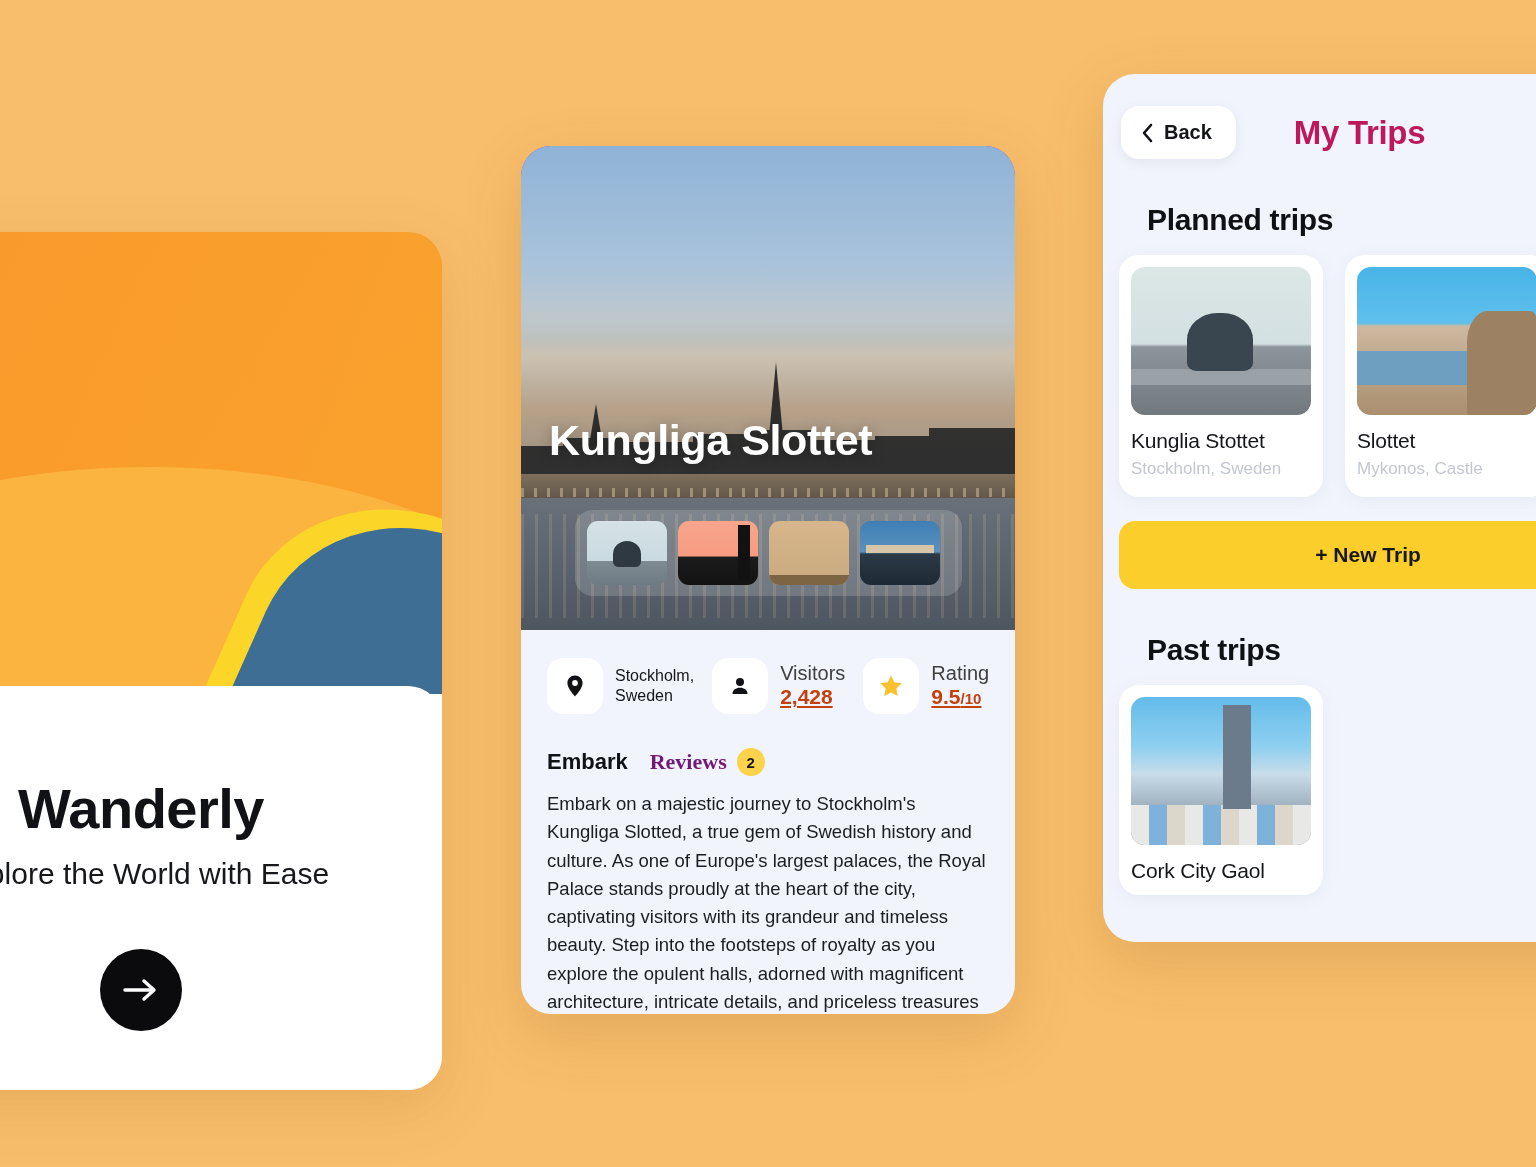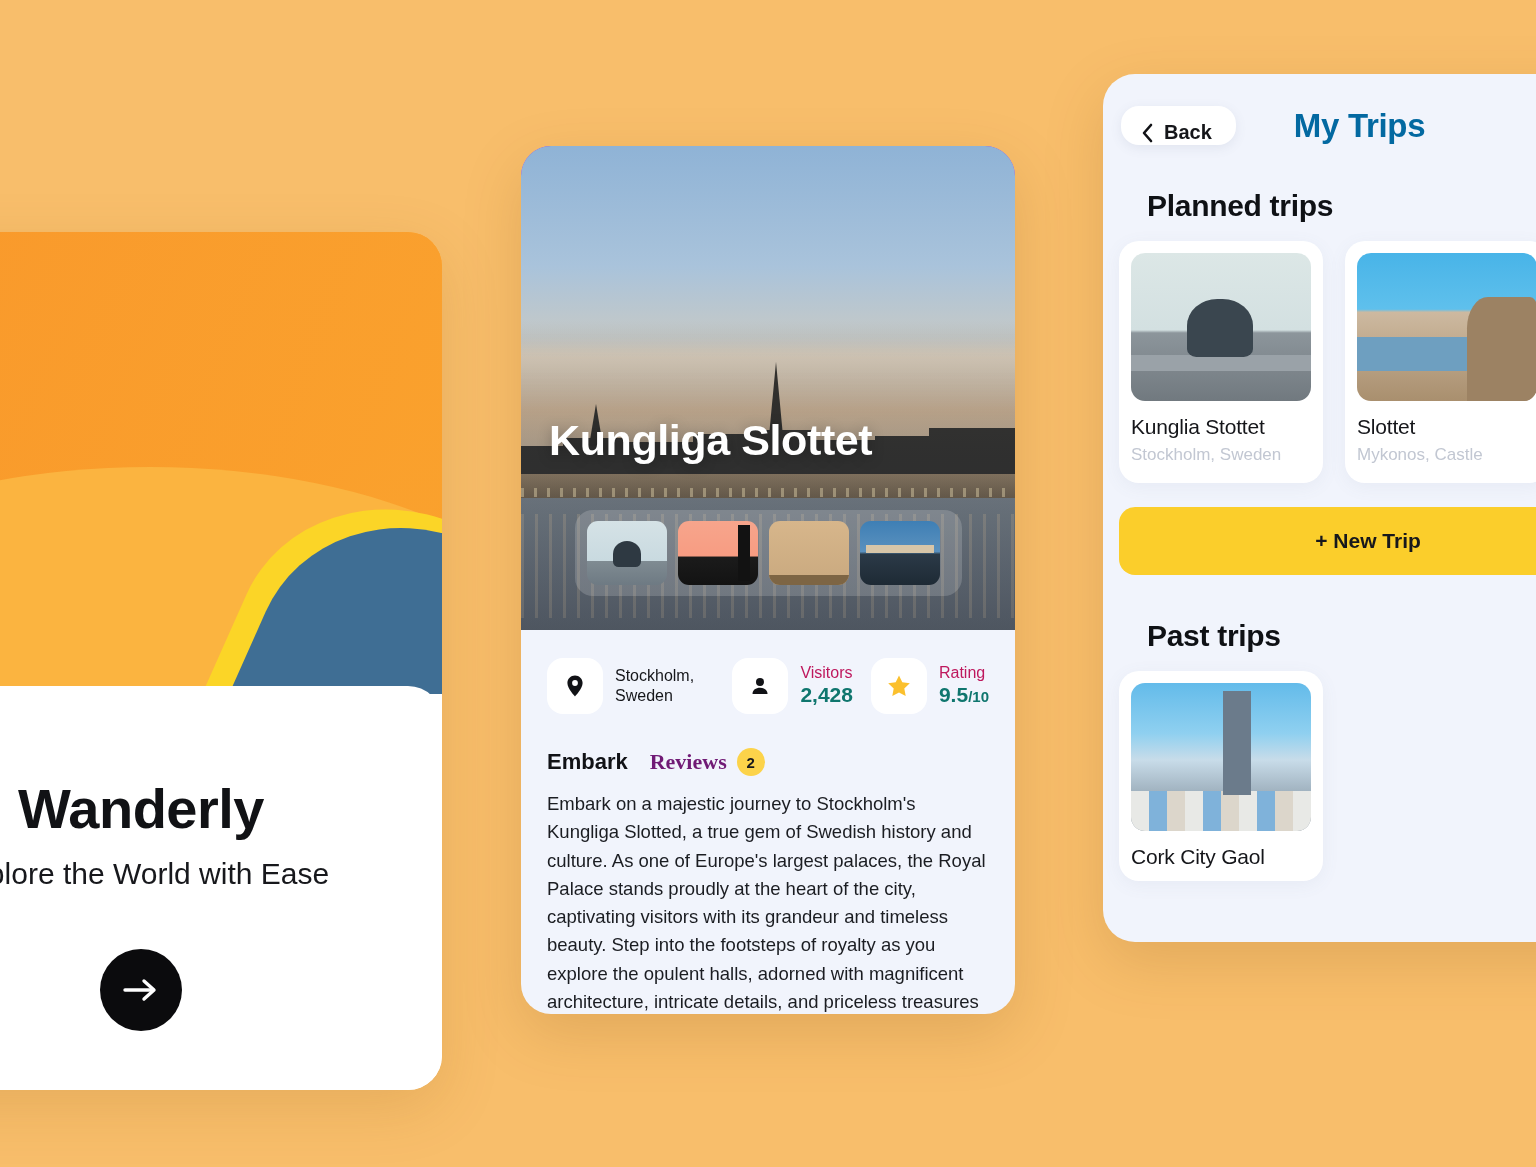--- a/index.html
+++ b/index.html
@@ -209,22 +209,22 @@
     padding: 28px 26px 0 26px;
   }
   .stat-ico {
     width: 56px; height: 56px;
     border-radius: 16px;
     background: #fff;
     display: flex; align-items: center; justify-content: center;
     flex: none;
   }
   .stat-text { line-height: 1.18; }
-  .stat-label { font-size: 16px; color: #be185d; }
-  .stat-value { font-size: 21px; font-weight: 700; color: #0f766e; }
+  .stat-label { font-size: 20px; color: #404040; }
+  .stat-value { font-size: 21px; font-weight: 700; color: #c2410c; text-decoration: underline; }
   .stat-value .slash { font-size: 15px; font-weight: 600; }
   .loc-text { font-size: 16px; color: #15161a; line-height: 1.25; }
 
   #tabs {
     display: flex; align-items: center; gap: 22px;
     padding: 34px 26px 0 26px;
   }
   .tab { font-size: 22px; font-weight: 700; cursor: pointer; }
   .tab.active { color: #111216; }
   .tab.inactive { color: #701a75; font-weight: 600; font-family: Liberation Serif, serif; }
@@ -255,26 +255,26 @@
   #trips-header {
     display: flex; align-items: center;
     padding: 32px 0 0 18px;
     gap: 58px;
   }
   #back-btn {
     display: flex; align-items: center; gap: 10px;
     background: #fff;
     border: none;
     border-radius: 18px;
-    padding: 15px 24px 1px 20px;
+    padding: 15px 24px 15px 20px;
     cursor: pointer;
     box-shadow: 0 3px 12px rgba(90,100,130,.10);
   }
   #back-label { font-size: 20px; font-weight: 700; color: #15161a; }
-  #trips-title { font-size: 33px; font-weight: 700; color: #0369a1; letter-spacing:-.3px; }
+  #trips-title { font-size: 33px; font-weight: 700; color: #be185d; letter-spacing:-.3px; }
 
   .section-head {
     display: flex; align-items: baseline; justify-content: space-between;
     padding: 0 20px;
     margin-top: 44px;
   }
   .section-title { font-size: 30px; font-weight: 700; color: #0f1115; letter-spacing:-.3px;margin-left:24px; }
 
   .trip-row { display: flex; gap: 22px; padding: 0 16px; margin-top: 18px; }
   .trip-card {

